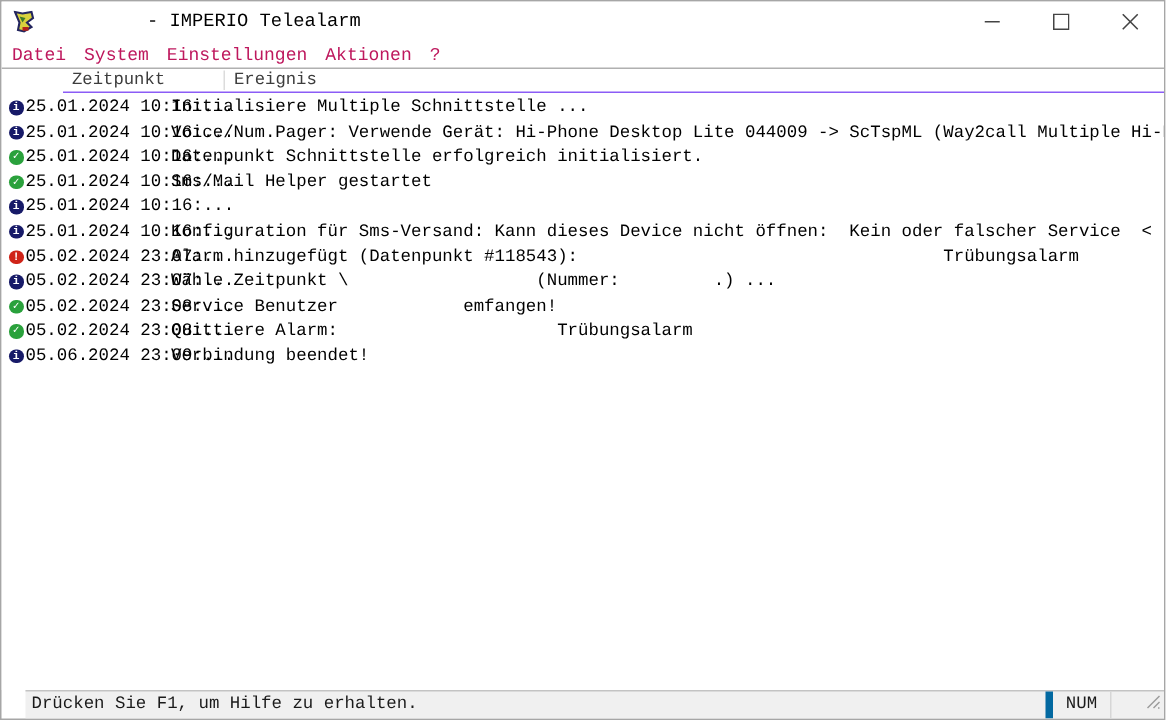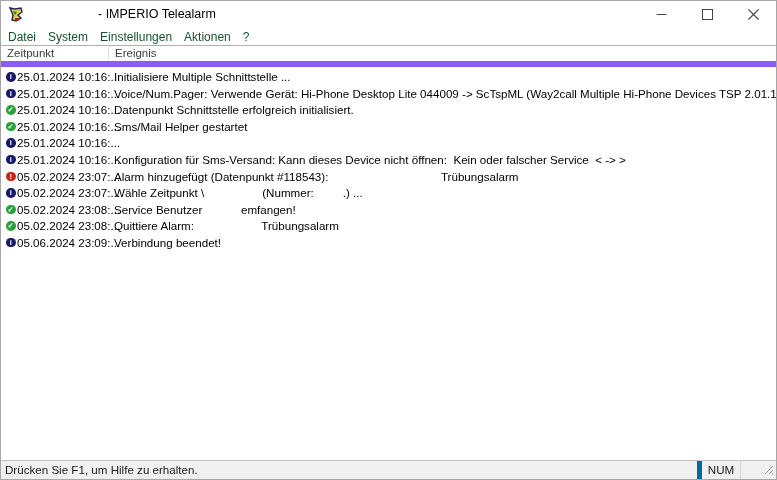--- a/index.html
+++ b/index.html
@@ -1,54 +1,54 @@
 <!DOCTYPE html>
 <html><head>
 <meta charset="utf-8">
 <style>
   html,body { margin:0; padding:0; background:#e8e8e8; }
   .window {
     width:777px; height:480px; box-sizing:border-box;
     border:1px solid #a6a6a6; background:#ffffff;
     display:flex; flex-direction:column;
-    font-family:Liberation Sans, sans-serif; color:#1a1a1a;
+    font-family:Liberation Mono, monospace; color:#1a1a1a;
     position:relative; overflow:hidden;
   }
   
   .titlebar { height:27px; flex:0 0 27px; display:flex; align-items:center; position:relative; background:#ffffff; }
   .app-icon { margin-left:8px; width:16px; height:16px; display:inline-block; }
   .title { position:absolute; left:97px; top:0; line-height:27px; font-size:12.5px; color:#000; white-space:pre; }
   .controls { margin-left:auto; display:flex; height:100%; }
   .ctrl { width:46px; height:100%; display:flex; align-items:center; justify-content:center; cursor:default; }
   .ctrl svg { display:block; }
   
   .menubar { height:17px; flex:0 0 17px; display:flex; align-items:center; padding-left:1px; background:#ffffff; }
-  .menu-item { font-size:12px; padding:0 6px; line-height:16px; color:#14532d; }
+  .menu-item { font-size:12px; padding:0 6px; line-height:16px; color:#be185d; }
   
   .list { flex:1 1 auto; border-top:1px solid #b0b0b0; position:relative; background:#fff; overflow:hidden; }
-  .list-header { height:15px; position:relative; font-size:11.5px; color:#3d3d3d; border-bottom:6px solid #8b5cf6; }
+  .list-header { height:15px; position:relative; font-size:11.5px; color:#3d3d3d; border-bottom:1px solid #8b5cf6;margin-left:41px; }
   .col-zeit { position:absolute; left:6px; top:0; line-height:15px; }
   .col-ereig { position:absolute; left:114px; top:0; line-height:15px; }
   .col-divider { position:absolute; left:107px; top:1px; bottom:1px; width:1px; background:#dcdcdc; }
   .rows { padding-top:2px; }
   .row { height:16.6px; position:relative; overflow:hidden; }
   .dot {
     position:absolute; left:5px; top:3px; width:9.5px; height:9.5px; border-radius:50%;
     color:#fff; font-size:7.5px; line-height:10px; text-align:center; font-weight:bold;
   }
   .dot[data-icon="info"]    { background:#171a68; }
   .dot[data-icon="success"] { background:#2aa13c; }
   .dot[data-icon="error"]   { background:#cf2318; }
   .dot[data-icon="info"]::after    { content:"i"; }
   .dot[data-icon="success"]::after { content:"\2713"; }
   .dot[data-icon="error"]::after   { content:"!"; }
   .time  { position:absolute; left:16px;  top:0; line-height:16.6px; font-size:11.6px; color:#000; white-space:pre;text-align:center; }
   .event { position:absolute; left:113px; top:0; line-height:16.6px; font-size:11.6px; color:#000; white-space:pre; }
   
-  .statusbar { height:18px; flex:0 0 18px; background:#f0f0f0; border-top:1px solid #c3c3c3; position:relative; font-size:11.6px; color:#1a1a1a; }
+  .statusbar { height:18px; flex:0 0 18px; background:#f0f0f0; border-top:1px solid #c3c3c3; position:relative; font-size:11.6px; color:#1a1a1a;margin-left:16px; }
   .status-help { position:absolute; left:4px; top:0; line-height:18px; }
   .num-pane { position:absolute; right:35px; top:0; width:38px; height:100%; text-align:center; line-height:18px;
               border-left:5px solid #0369a1; border-right:1px solid #d6d6d6; }
   .grip { position:absolute; right:2px; bottom:2px; }
 </style>
 </head>
 <body>
 
 <div class="window">
 

